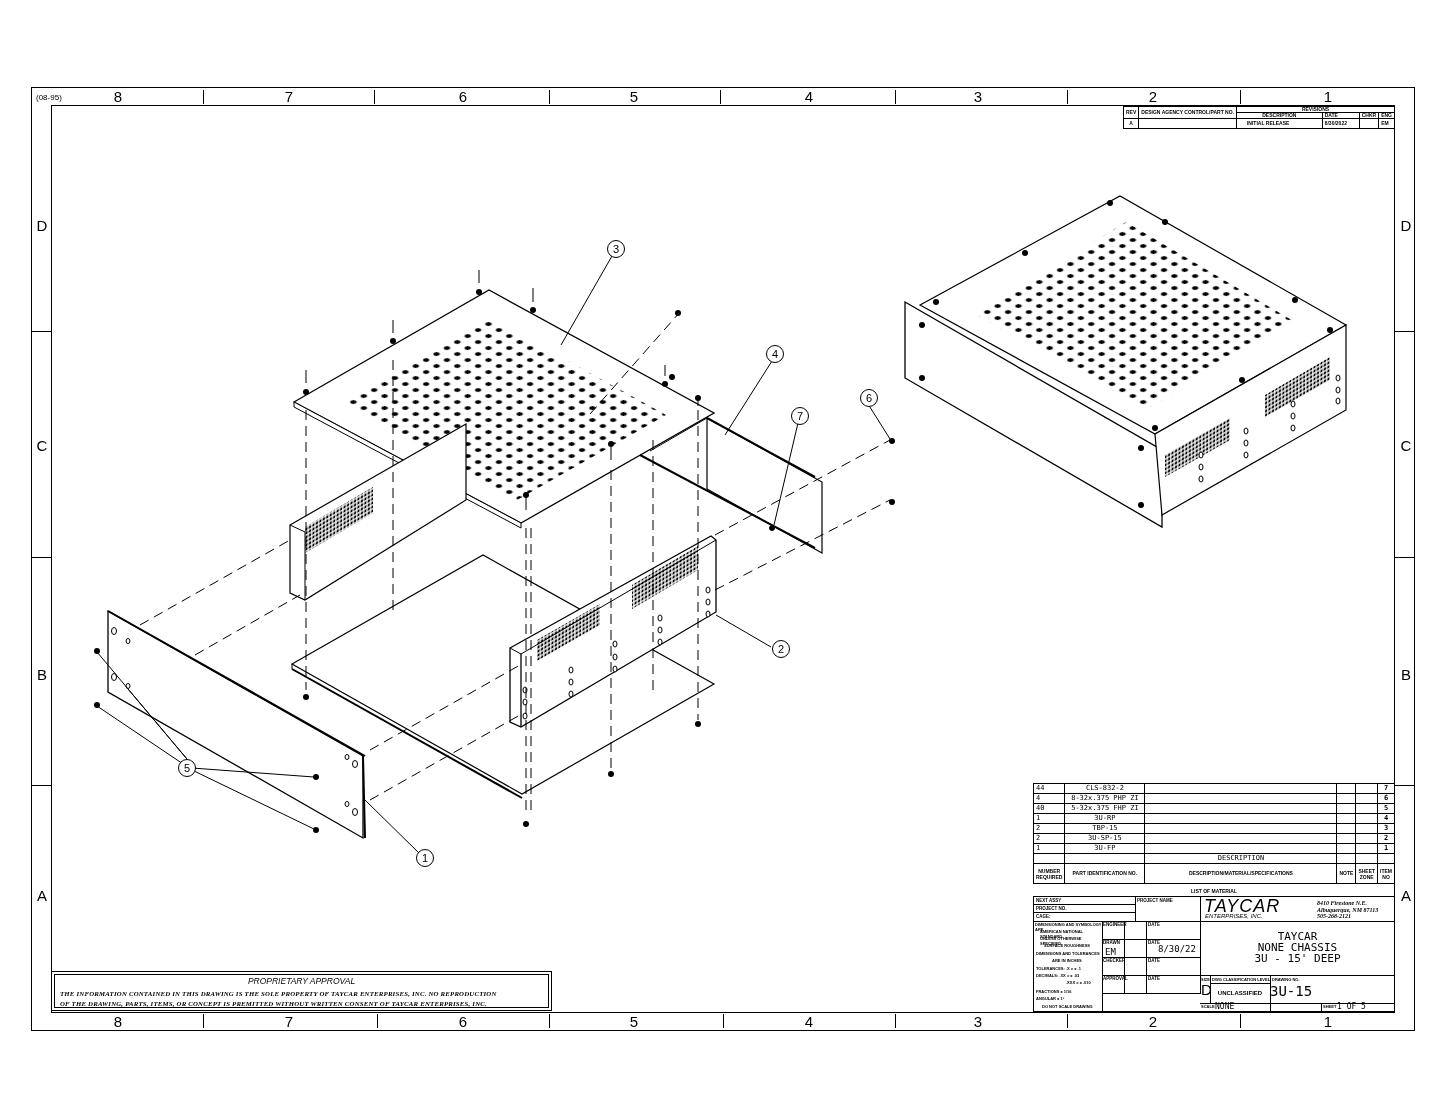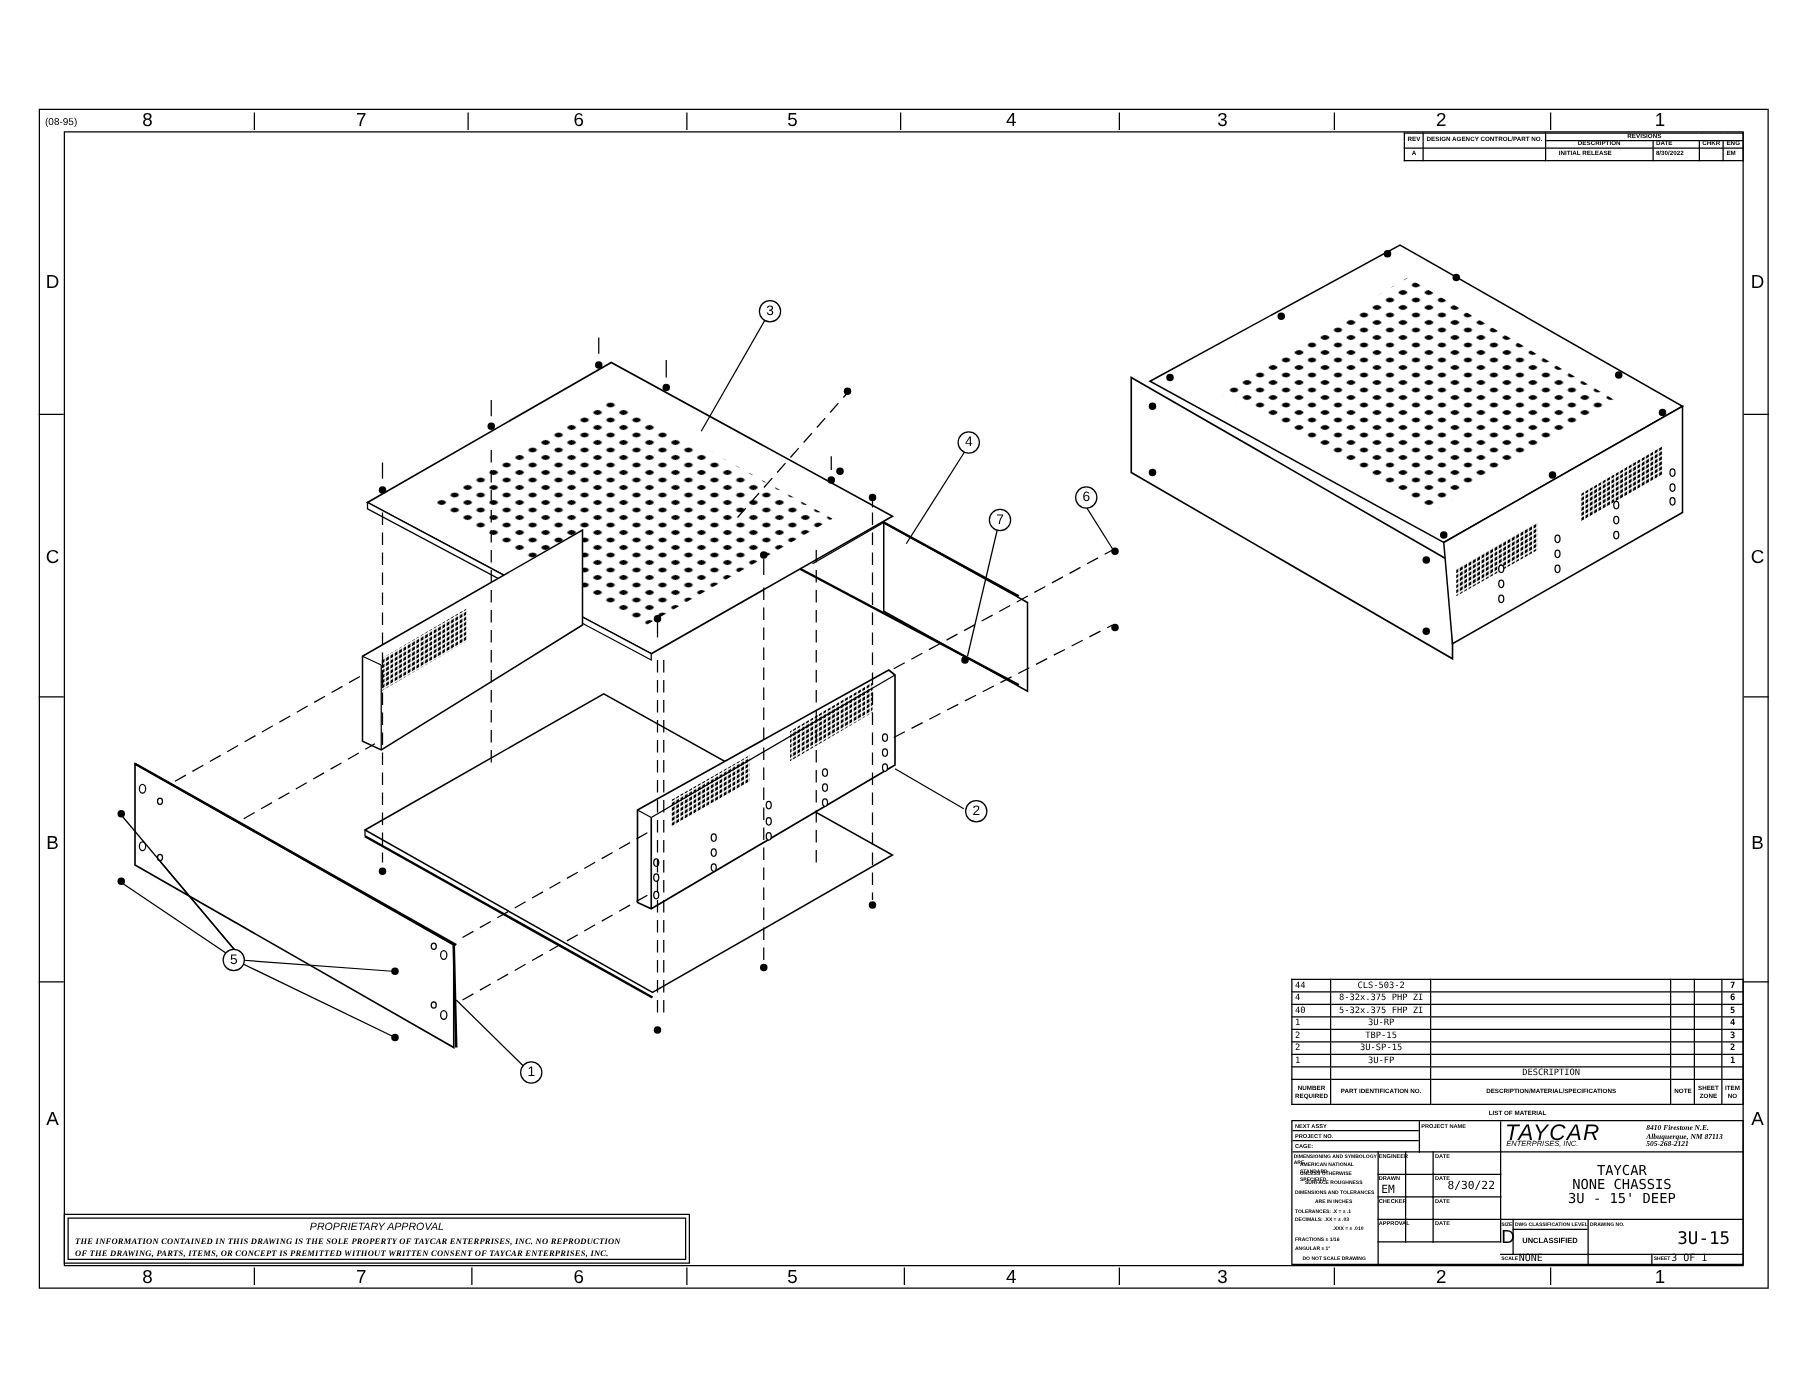--- a/index.html
+++ b/index.html
@@ -313,21 +313,21 @@
       <col style="width:30px">
       <col style="width:80px">
       <col>
       <col style="width:15px">
       <col style="width:15px">
       <col style="width:13px">
     </colgroup>
   <tbody>
       <tr>
         <td>44</td>
-        <td class="ctr">CLS-503-2</td>
+        <td class="ctr">CLS-832-2</td>
         <td></td>
         <td></td>
         <td></td>
         <td class="ctr bold">7</td>
       </tr>
   <tr>
         <td>4</td>
         <td class="ctr">8-32x.375 PHP ZI</td>
         <td></td>
         <td></td>
@@ -464,29 +464,29 @@
   </div>
 
   <div class="abs" style="left:166px;top:79px;width:10px;height:27px;border-right:1px solid #000;border-bottom:1px solid #000;"></div>
   <div class="label-tiny" style="left:167px;top:80px;font-size:4px;">SIZE</div>
   <div class="abs" style="left:167px;top:85px;font-size:15px;line-height:15px;">D</div>
   <div class="abs" style="left:176px;top:79px;width:60px;height:27px;border-right:1px solid #000;border-bottom:1px solid #000;"></div>
   <div class="label-tiny" style="left:178px;top:80px;font-size:4px;">DWG CLASSIFICATION LEVEL</div>
   <div class="abs" style="left:176px;top:86px;width:60px;height:18px;border-top:1px solid #000;text-align:center;font-size:6px;font-weight:bold;line-height:18px;">UNCLASSIFIED</div>
   <div class="abs" style="left:236px;top:79px;width:125px;height:27px;border-bottom:1px solid #000;"></div>
   <div class="label-tiny" style="left:238px;top:80px;font-size:4px;">DRAWING NO.</div>
-  <div class="abs mono" style="left:236px;top:86px;width:114px;text-align:right;font-size:14px;">3U-15</div>
+  <div class="abs mono" style="left:236px;top:86px;width:114px;text-align:left;font-size:14px;">3U-15</div>
 
   <div class="abs" style="left:166px;top:106px;width:195px;height:9px;"></div>
   <div class="label-tiny" style="left:167px;top:107px;font-size:4px;">SCALE</div>
   <div class="abs mono" style="left:181px;top:105px;font-size:8px;">NONE</div>
   <div class="abs" style="left:236px;top:106px;height:9px;border-left:1px solid #000;"></div>
   <div class="abs" style="left:287px;top:106px;height:9px;border-left:1px solid #000;"></div>
   <div class="label-tiny" style="left:289px;top:107px;font-size:4px;">SHEET</div>
-  <div class="abs mono" style="left:303px;top:105px;font-size:8px;">3 OF 1</div>
+  <div class="abs mono" style="left:303px;top:105px;font-size:8px;">1 OF 5</div>
 </div>
 
 <div class="abs prop-box">
   <div class="inner"></div>
   <div class="prop-title">PROPRIETARY APPROVAL</div>
   <div class="prop-text" style="top:18px;">THE INFORMATION CONTAINED IN THIS DRAWING IS THE SOLE PROPERTY OF TAYCAR  ENTERPRISES, INC.  NO REPRODUCTION</div>
   <div class="prop-text" style="top:28px;">OF THE DRAWING, PARTS, ITEMS, OR CONCEPT IS PREMITTED WITHOUT WRITTEN CONSENT OF TAYCAR ENTERPRISES, INC.</div>
 </div>
 
 </body></html>

